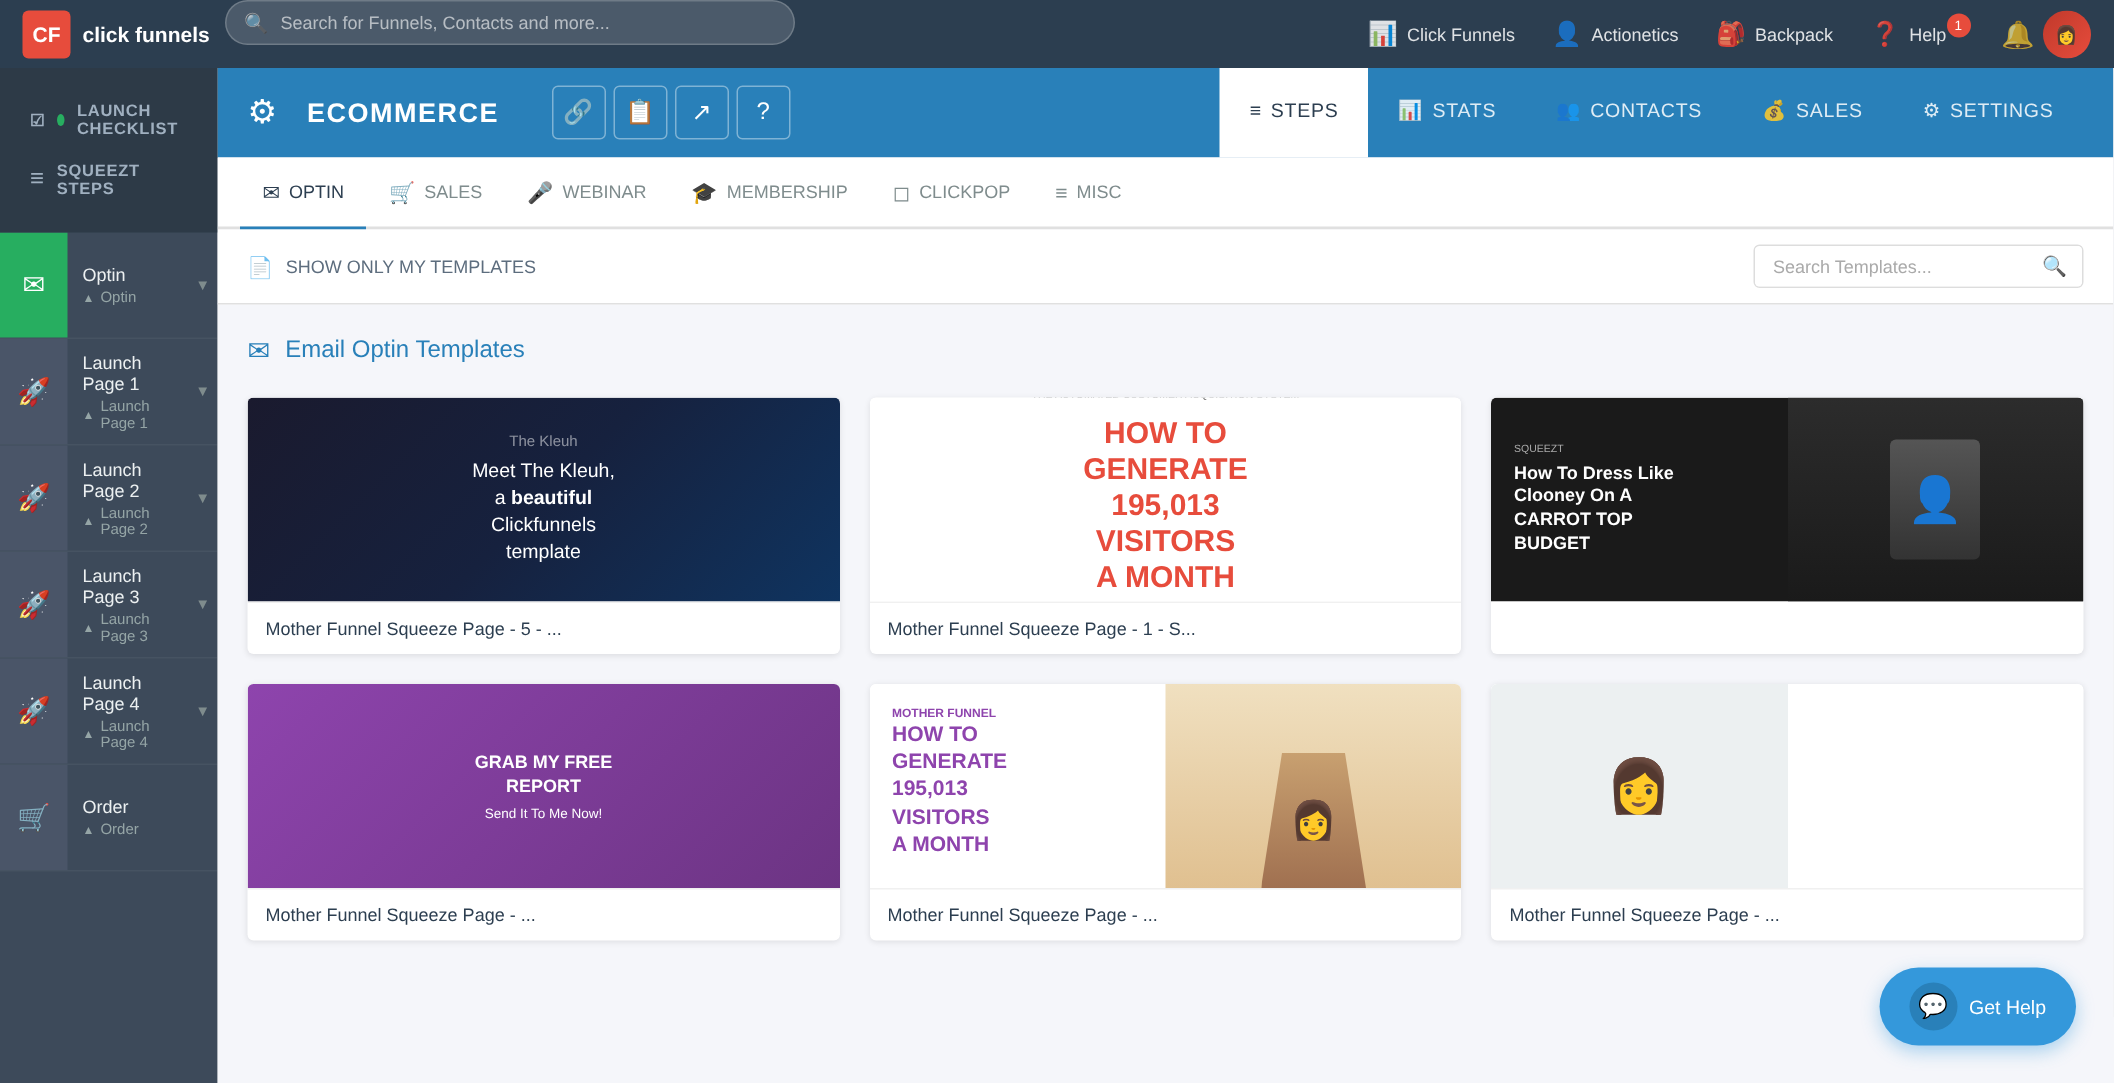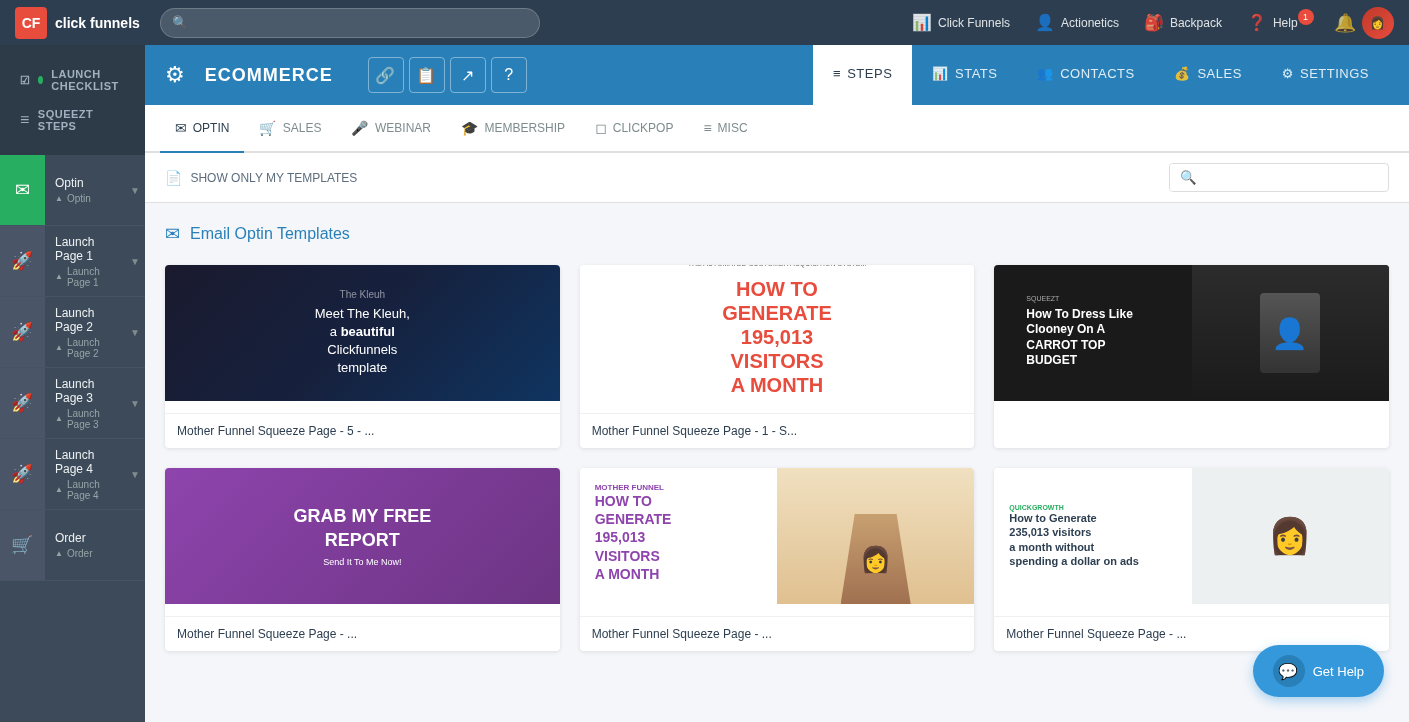--- a/index.html
+++ b/index.html
@@ -3,23 +3,21 @@
   <meta charset="utf-8">
   <style>
     * { box-sizing: border-box; margin: 0; padding: 0; }
     body { font-family: -apple-system, BlinkMacSystemFont, 'Segoe UI', sans-serif; background: #f0f0f0; font-size: 13px; }
 
     
     .top-nav {
       background: #2c3e50;
       height: 45px;
       display: flex;
-      align-items: center;
       padding: 0 15px;
-      gap: 10px;
       position: fixed;
       top: 0; left: 0; right: 0;
       z-index: 100;
     }
     .logo-area {
       display: flex; align-items: center; gap: 8px;
       color: white; font-weight: bold; font-size: 14px;
       margin-right: 10px;
     }
     .logo-icon {
@@ -355,22 +353,22 @@
     .thumb-text-2 .big { font-size: 20px; font-weight: 900; color: #e74c3c; line-height: 1.2; }
 
     .template-thumb-3 {
       background: #1a1a1a;
       display: flex;
       height: 100%;
     }
     .thumb-3-left {
       flex: 1;
       display: flex; flex-direction: column;
-      justify-content: flex-end;
-      padding: 32px;
+      justify-content: center;
+      padding: 15px;
     }
     .thumb-3-right {
       width: 50%;
       background: linear-gradient(to bottom, #2c2c2c, #1a1a1a);
       display: flex; align-items: center; justify-content: center;
     }
     .thumb-text-3 .small { font-size: 7px; color: #aaa; margin-bottom: 5px; }
     .thumb-text-3 .big3 { font-size: 12px; font-weight: 700; color: white; line-height: 1.3; }
     .person-placeholder {
       width: 60px; height: 80px;
@@ -386,21 +384,21 @@
       font-size: 30px;
     }
 
     .template-thumb-4 {
       background: linear-gradient(135deg, #8e44ad, #6c3483);
       display: flex; align-items: center; justify-content: center;
       height: 100%;
       padding: 15px;
     }
     .thumb-text-4 { text-align: center; color: white; }
-    .thumb-text-4 .big4 { font-size: 18px; font-weight: 900; line-height: 1.3; }
+    .thumb-text-4 .big4 { font-size: 12px; font-weight: 900; line-height: 1.3; }
     .thumb-text-4 .sub4 { font-size: 9px; margin-top: 5px; }
 
     .template-thumb-5 {
       background: white;
       display: flex; height: 100%;
     }
     .thumb-5-content {
       flex: 1; display: flex; flex-direction: column;
       padding: 15px;
     }
@@ -437,21 +435,20 @@
     }
     .thumb-text-6 .small6 { font-size: 7px; color: #27ae60; font-weight: 700; }
     .thumb-text-6 .big6 { font-size: 11px; font-weight: 700; color: #2c3e50; line-height: 1.3; }
 
     .template-label {
       padding: 10px 12px;
       font-size: 12px;
       color: #2c3e50;
       font-weight: 500;
       border-top: 1px solid #f0f0f0;
-      margin-top: 12px;
     }
 
     
     .chat-btn {
       position: fixed;
       bottom: 25px; right: 25px;
       background: #3498db;
       color: white;
       border-radius: 30px;
       padding: 10px 20px;
@@ -473,20 +470,21 @@
 <body>
 
 <nav class="top-nav">
   <div class="logo-area">
     <div class="logo-icon">CF</div>
     <span>click funnels</span>
   </div>
 
   <div class="search-bar">
     <span>🔍</span>
+    <input type="text" placeholder="Search for Funnels, Contacts and more..." style="">
   </div>
 
   <div class="nav-items">
     <div class="nav-item">
       <span class="nav-icon">📊</span>
       <span>Click Funnels</span>
     </div>
     <div class="nav-item">
       <span class="nav-icon">👤</span>
       <span>Actionetics</span>
@@ -663,20 +661,21 @@
           <span>MISC</span>
         </div>
       </div>
 
       <div class="template-toolbar">
         <div class="show-my-templates">
           <span class="doc-icon">📄</span>
           <span>SHOW ONLY MY TEMPLATES</span>
         </div>
         <div class="template-search">
+          <input type="text" placeholder="Search Templates..." style="">
           <button class="search-btn">🔍</button>
         </div>
       </div>
 
       <div class="templates-scroll">
         <div class="section-title">
           <span class="email-icon">✉</span>
           <span>Email Optin Templates</span>
         </div>
 
@@ -748,26 +747,20 @@
                   <div class="person2-placeholder">👩</div>
                 </div>
               </div>
             </div>
             <div class="template-label">Mother Funnel Squeeze Page - ...</div>
           </div>
 
           <div class="template-card">
             <div class="template-thumb">
               <div class="template-thumb-6">
-                <div class="thumb-6-left">
-                  <div class="thumb-text-6">
-                    <div class="small6">QUICKGROWTH</div>
-                    <div class="big6">How to Generate<br>235,013 visitors<br>a month without<br>spending a dollar on ads</div>
-                  </div>
-                </div>
                 <div class="thumb-6-right">
                   <div class="person3-placeholder">👩</div>
                 </div>
               </div>
             </div>
             <div class="template-label">Mother Funnel Squeeze Page - ...</div>
           </div>
 
         </div>
       </div>

